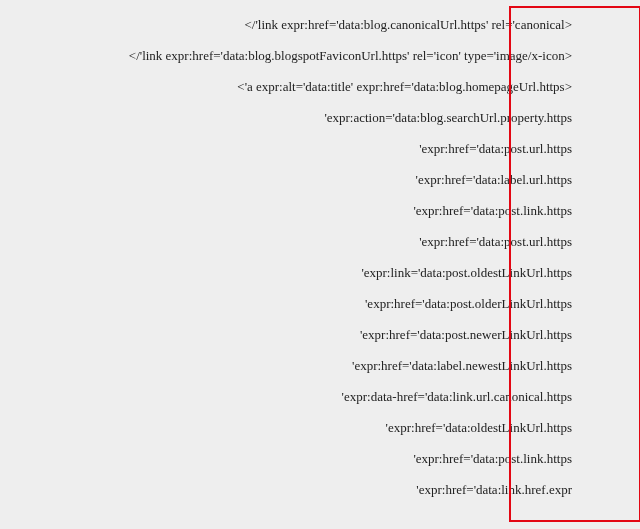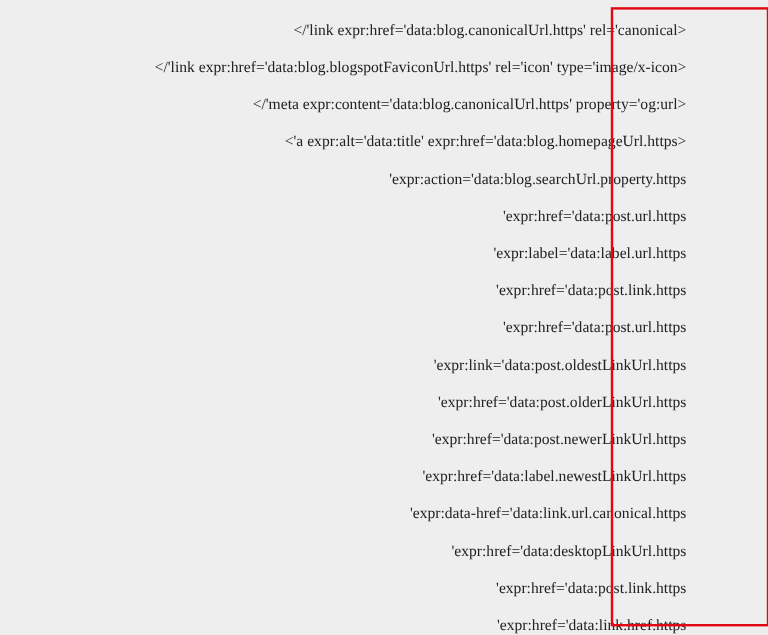--- a/index.html
+++ b/index.html
@@ -39,30 +39,29 @@
     box-sizing: border-box;
     pointer-events: none;
   }
 </style>
 </head>
 <body>
 
 <div class="page">
   <div class="line">&lt;/'link expr:href='data:blog.canonicalUrl.https' rel='canonical&gt;</div>
   <div class="line">&lt;/'link expr:href='data:blog.blogspotFaviconUrl.https' rel='icon' type='image/x-icon&gt;</div>
-  <div class="line">&lt;/'meta expr:content='data:blog.canonicalUrl.https' property='og:url&gt;</div>
   <div class="line">&lt;'a expr:alt='data:title' expr:href='data:blog.homepageUrl.https&gt;</div>
   <div class="line">'expr:action='data:blog.searchUrl.property.https</div>
   <div class="line">'expr:href='data:post.url.https</div>
-  <div class="line">'expr:label='data:label.url.https</div>
+  <div class="line">'expr:href='data:label.url.https</div>
   <div class="line">'expr:href='data:post.link.https</div>
   <div class="line">'expr:href='data:post.url.https</div>
   <div class="line">'expr:link='data:post.oldestLinkUrl.https</div>
   <div class="line">'expr:href='data:post.olderLinkUrl.https</div>
   <div class="line">'expr:href='data:post.newerLinkUrl.https</div>
   <div class="line">'expr:href='data:label.newestLinkUrl.https</div>
   <div class="line">'expr:data-href='data:link.url.canonical.https</div>
-  <div class="line">'expr:href='data:desktopLinkUrl.https</div>
+  <div class="line">'expr:href='data:oldestLinkUrl.https</div>
   <div class="line">'expr:href='data:post.link.https</div>
-  <div class="line">'expr:href='data:link.href.https</div>
+  <div class="line">'expr:href='data:link.href.expr</div>
 
   <div class="highlight-box"></div>
 </div>
 
 </body></html>

